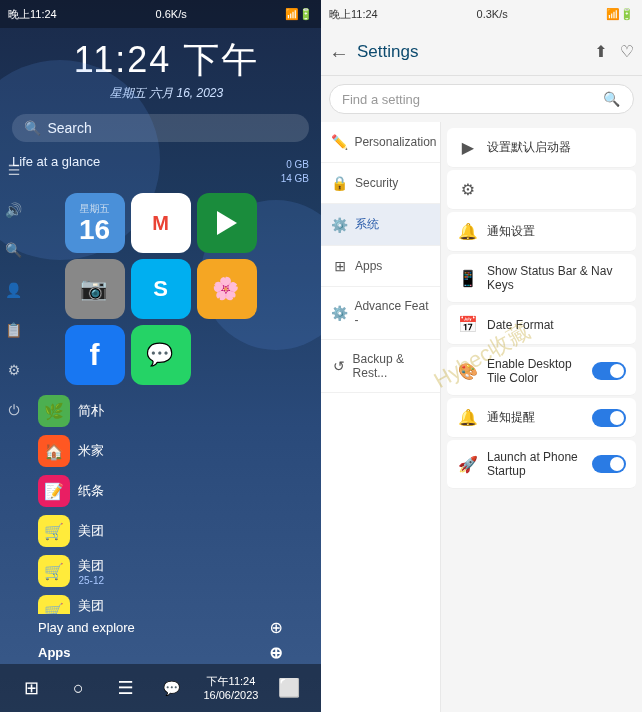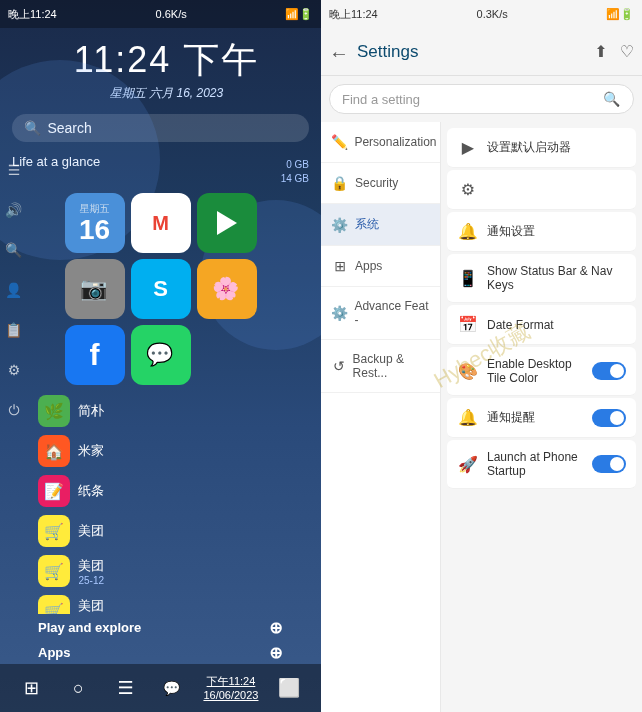--- a/index.html
+++ b/index.html
@@ -165,21 +165,21 @@
       text-align: right;
     }
 
     
     .play-section {
       padding: 4px 38px;
       color: #fff;
     }
     .play-section-title {
       font-size: 13px;
-      font-weight: 700;
+      font-weight: 400;
       display: flex;
       justify-content: space-between;
       align-items: center;
       text-align: right;
     }
     .apps-section {
       padding: 2px 38px;
       color: #fff;
     }
     .apps-section-title {
@@ -206,21 +206,20 @@
       height: 32px;
       display: flex;
       align-items: center;
       justify-content: center;
     }
     .bottom-time {
       color: #fff;
       font-size: 11px;
       text-align: center;
       line-height: 1.3;
-      text-decoration: underline;
     }
 
     
     .right-panel {
       width: 321px;
       height: 712px;
       background: #f5f5f5;
       display: flex;
       flex-direction: column;
     }

